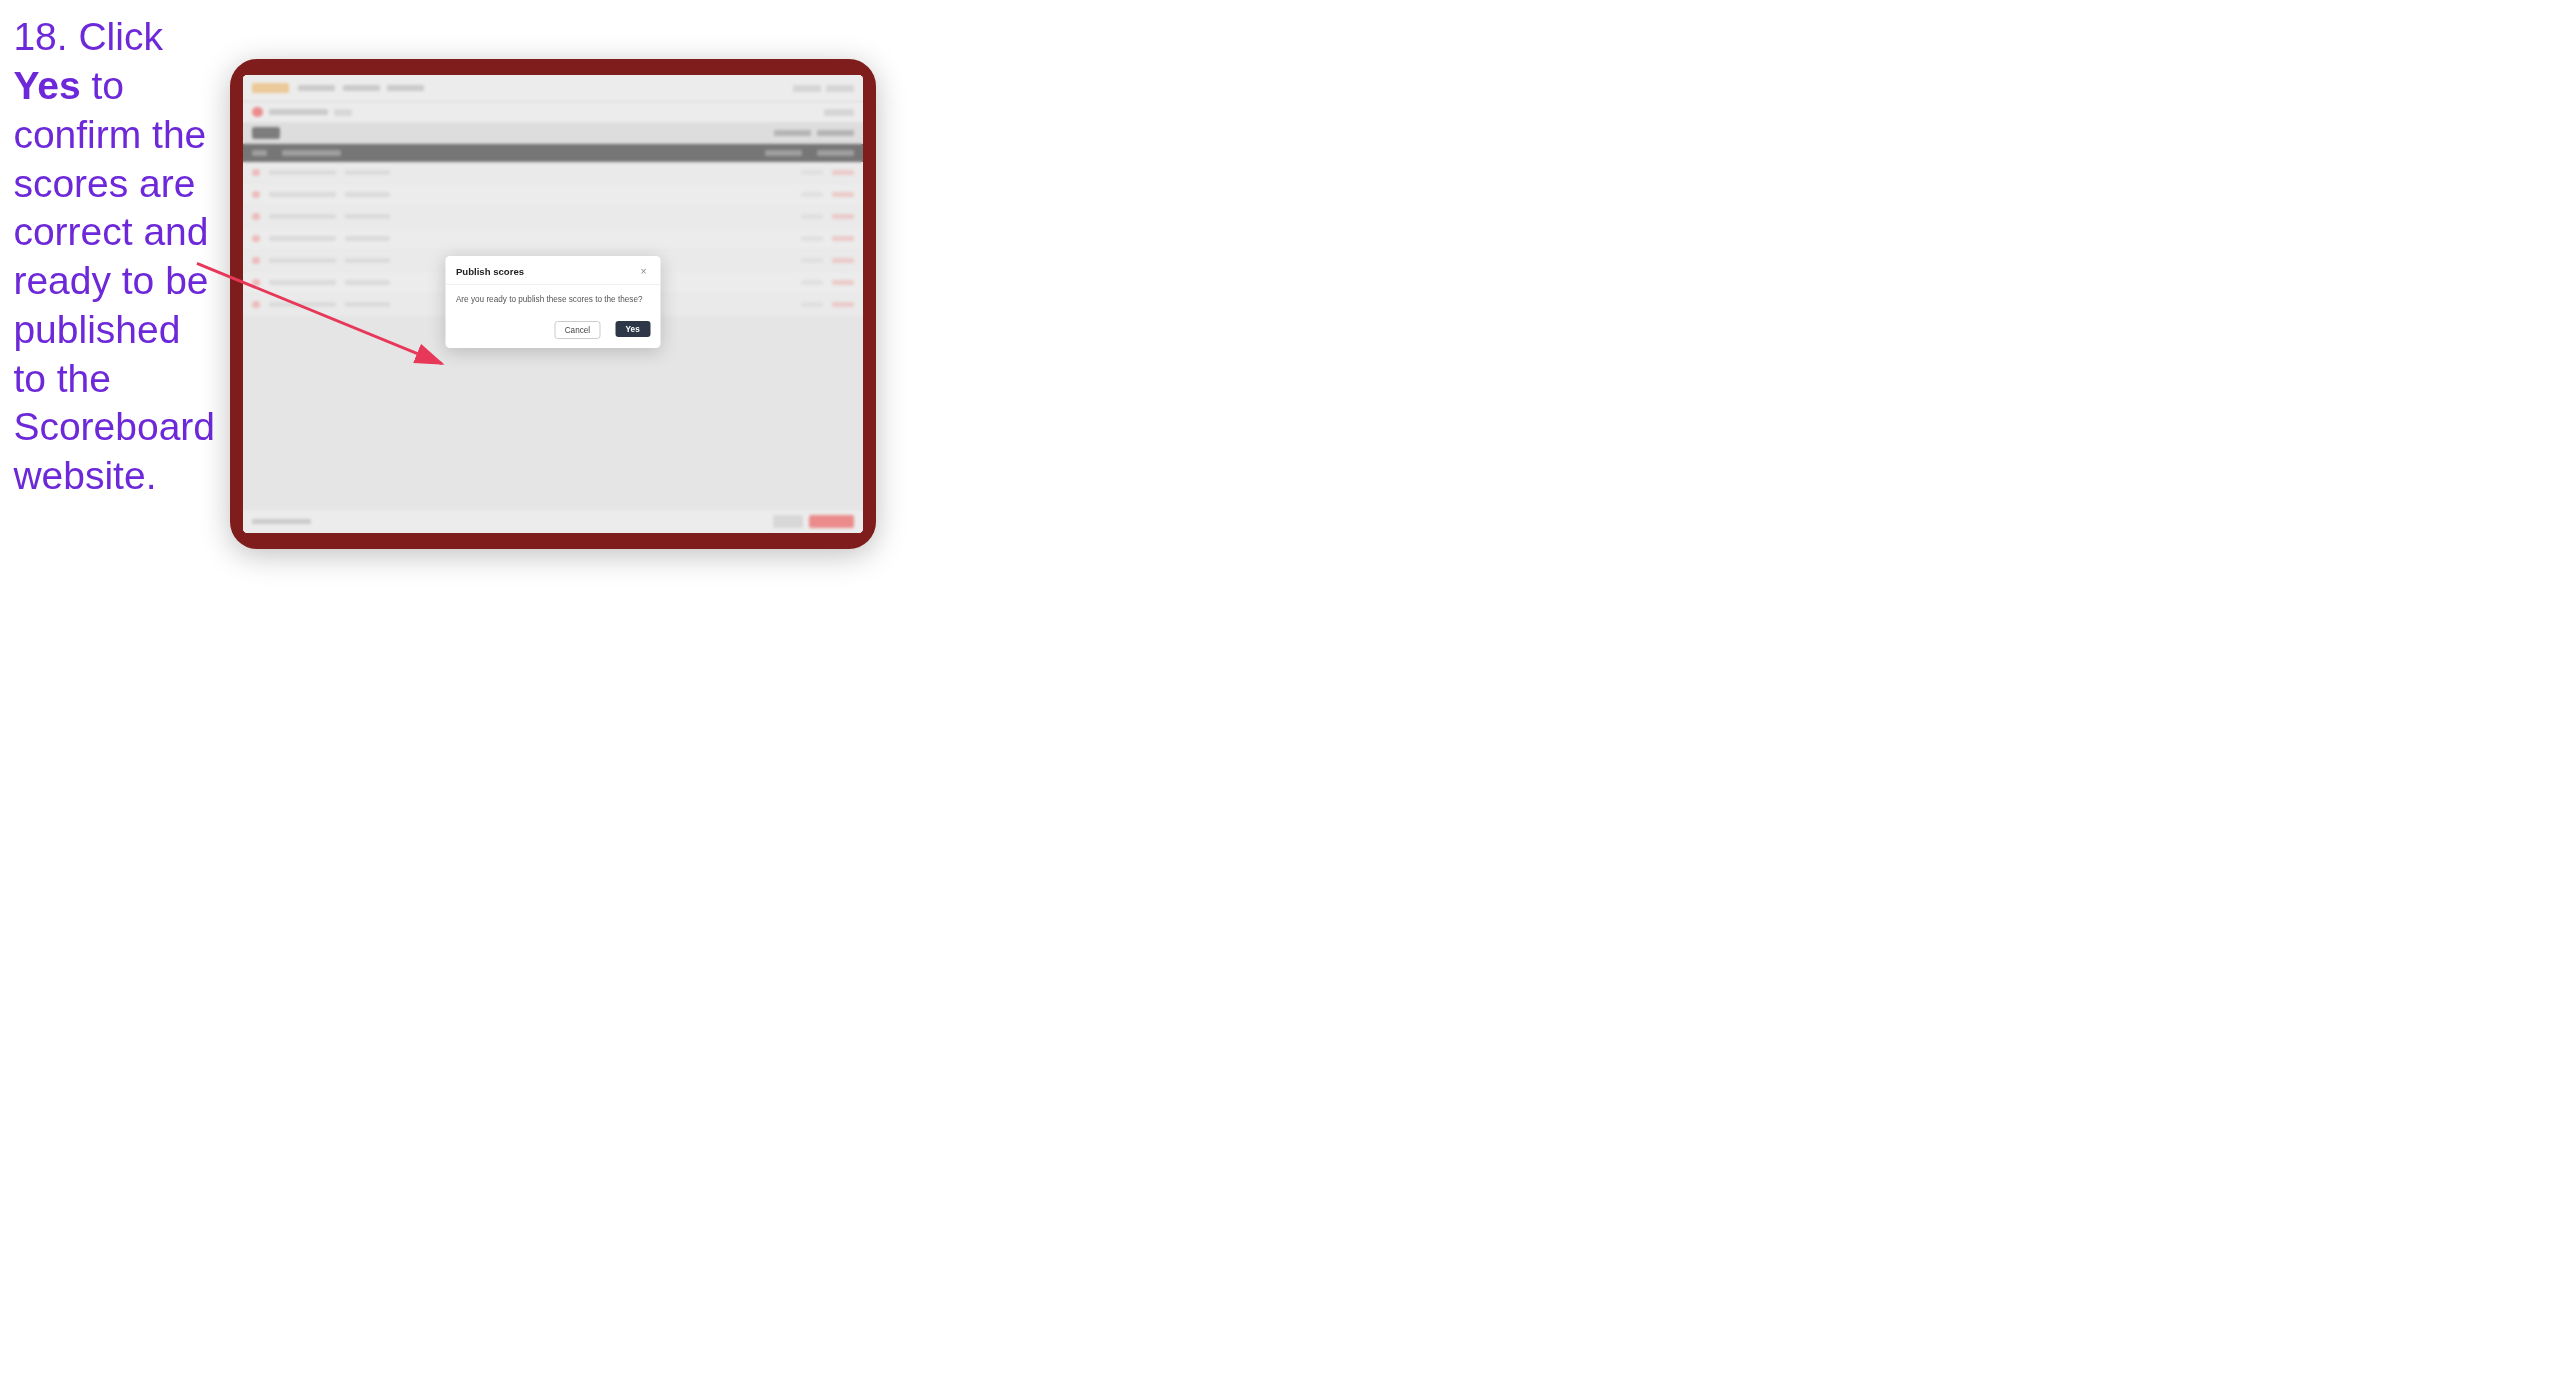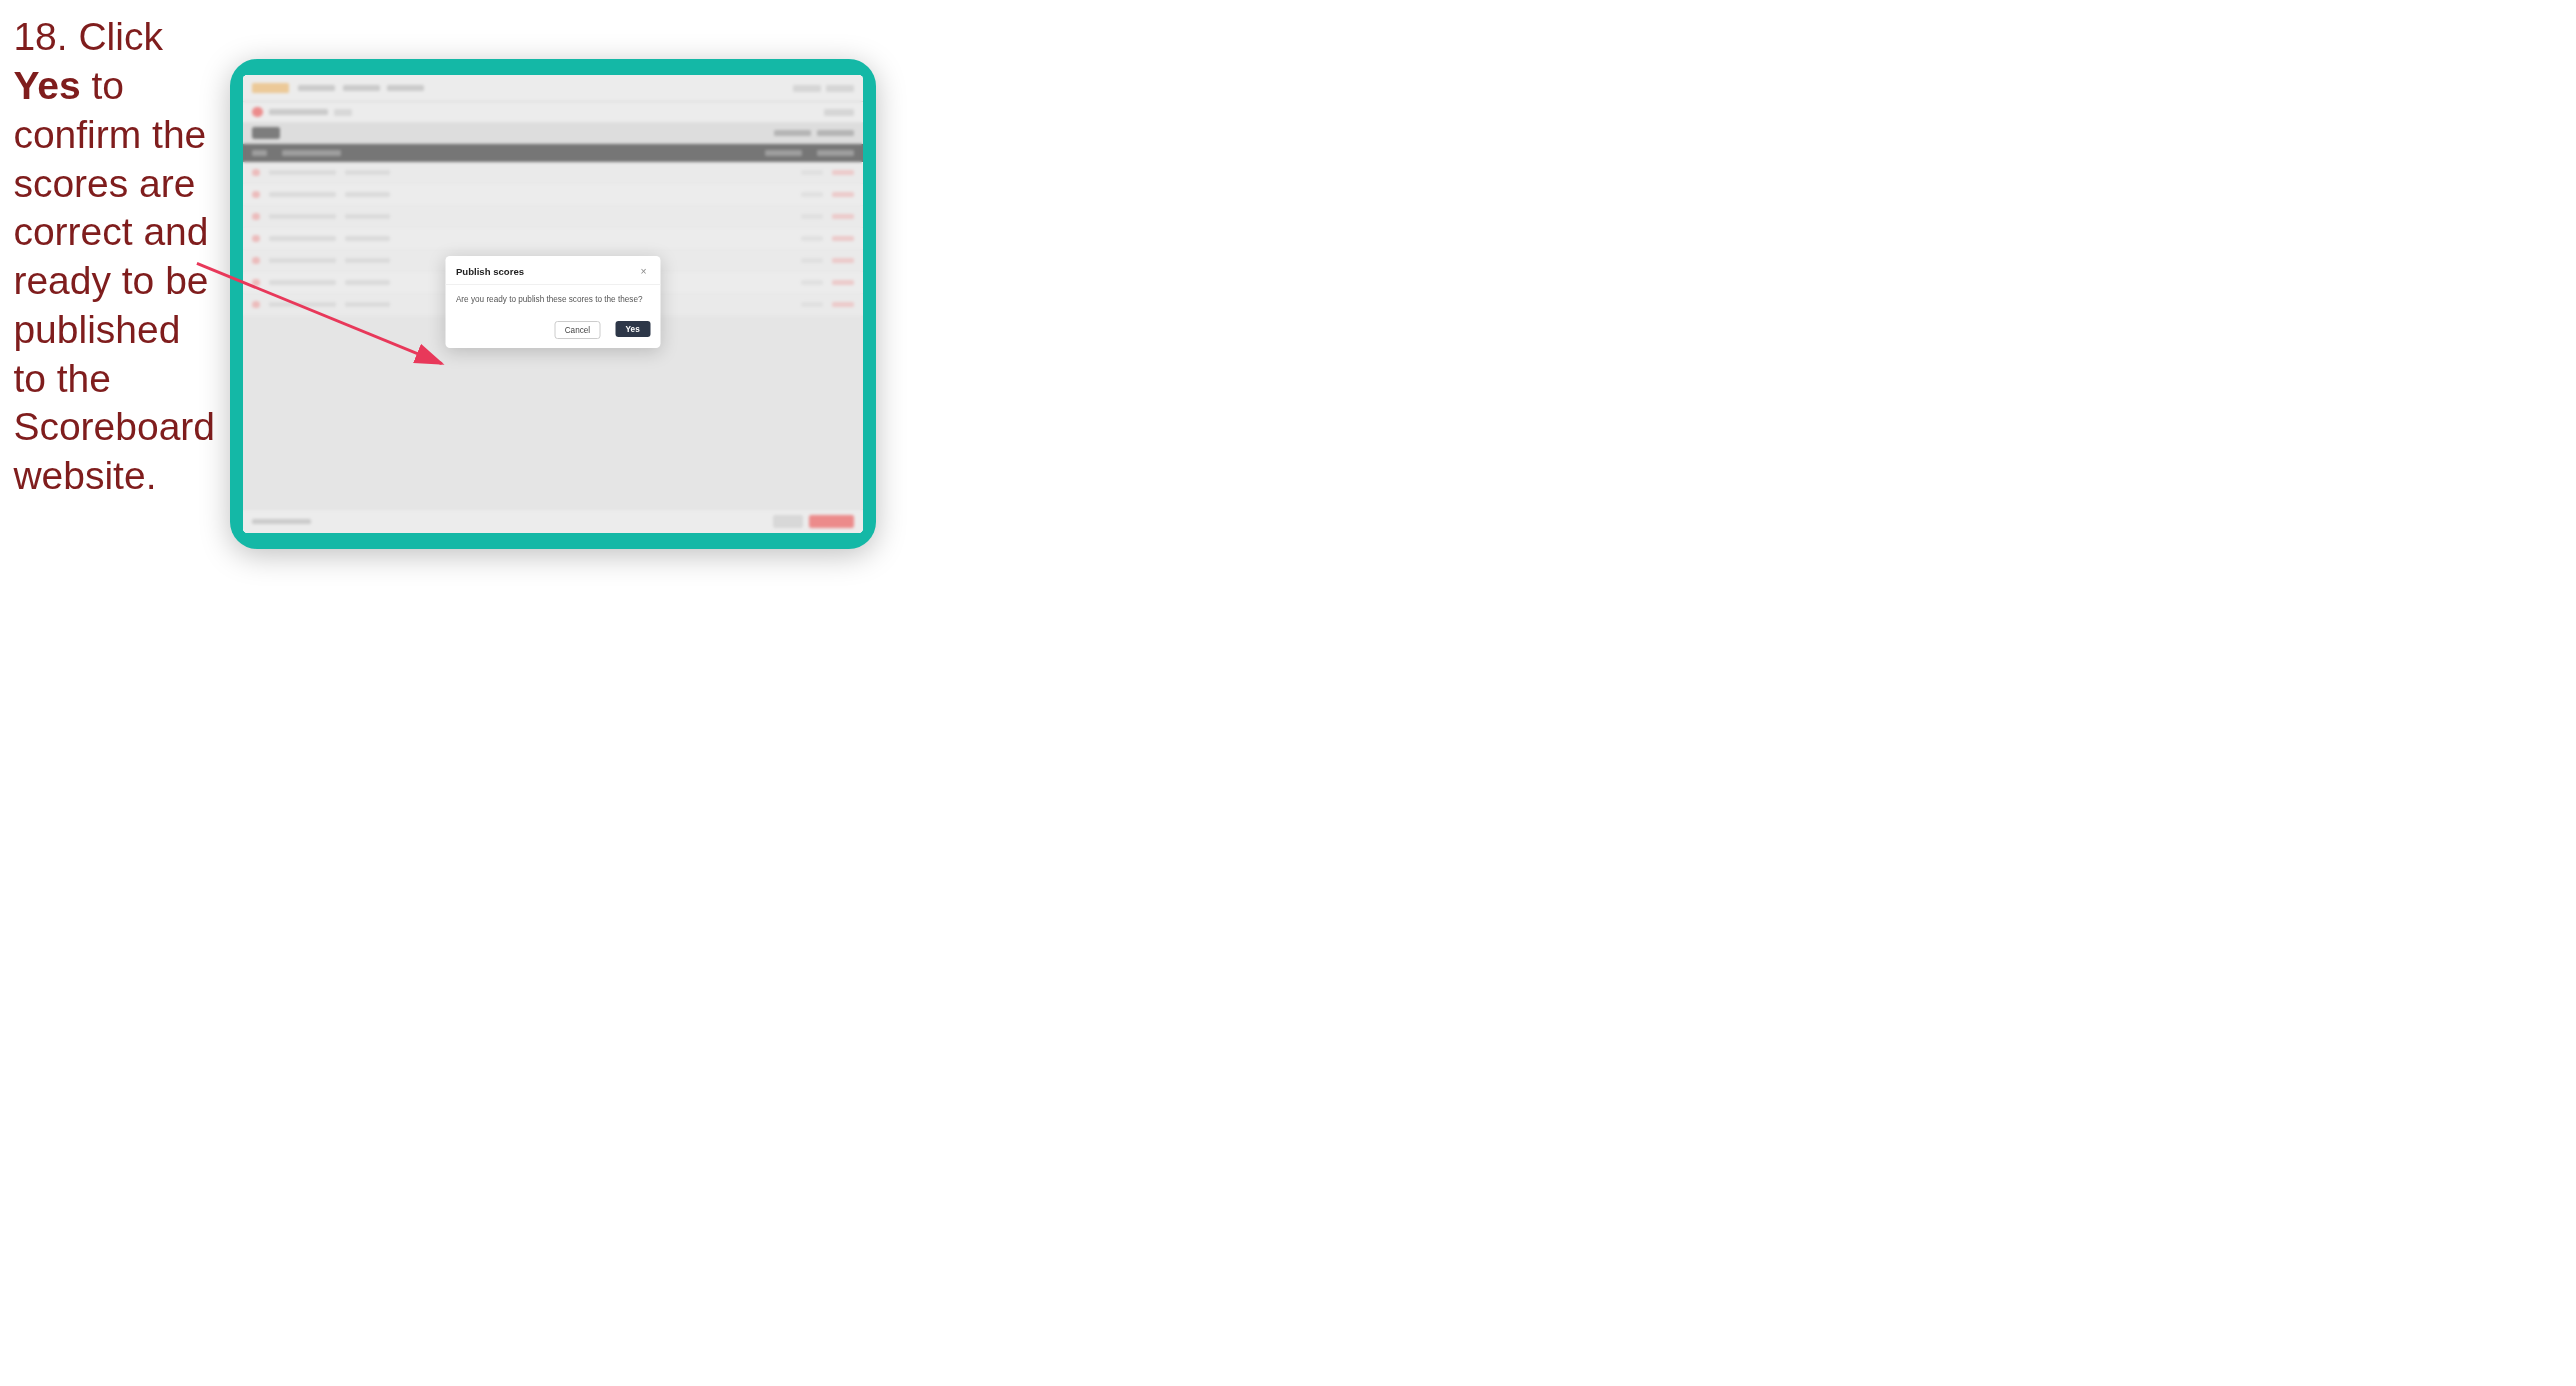--- a/index.html
+++ b/index.html
@@ -13,39 +13,39 @@
     }
 
     
     .instruction-text {
       position: absolute;
       left: 13.4px;
       top: 13.4px;
       width: 208px;
       font-size: 39px;
       line-height: 1.25;
-      color: #7f1d1d;
+      color: #6d28d9;
     }
     .instruction-text strong {
       font-weight: 700;
     }
 
     
     .tablet-wrapper {
       position: absolute;
       left: 230px;
       top: 59px;
       width: 646px;
       height: 490px;
     }
 
     .tablet-body {
       width: 100%;
       height: 100%;
-      background: #14b8a6;
+      background: #7f1d1d;
       border-radius: 27px;
       padding: 16.3px 13.4px;
       box-shadow: 0 6px 30px rgba(0,0,0,0.25);
     }
 
     .tablet-screen {
       width: 100%;
       height: 100%;
       background: #f5f5f5;
       border-radius: 4.5px;

